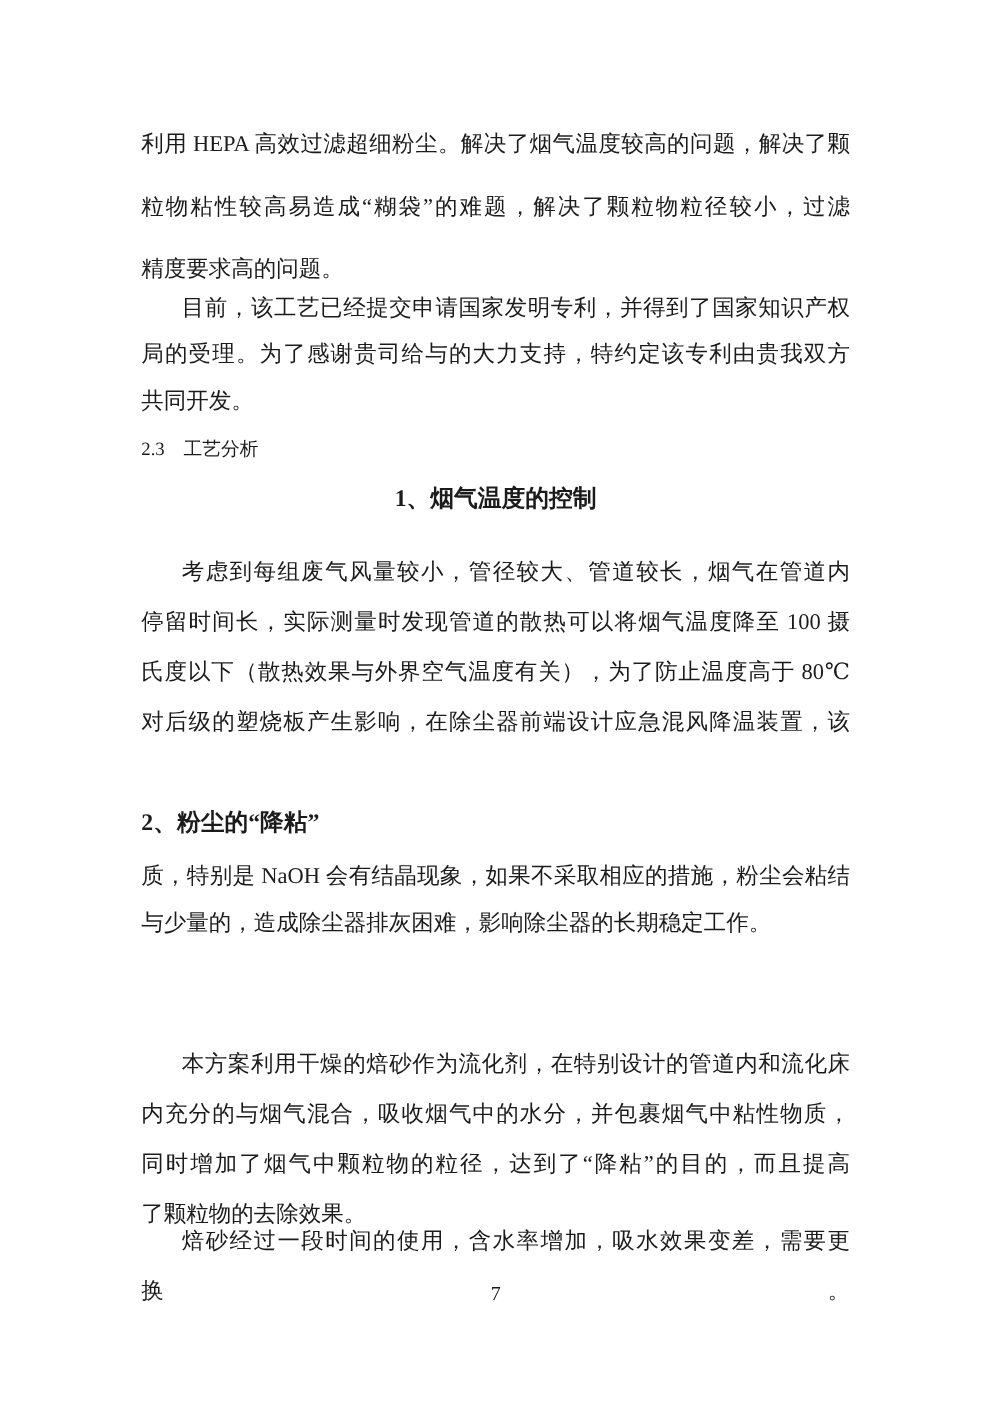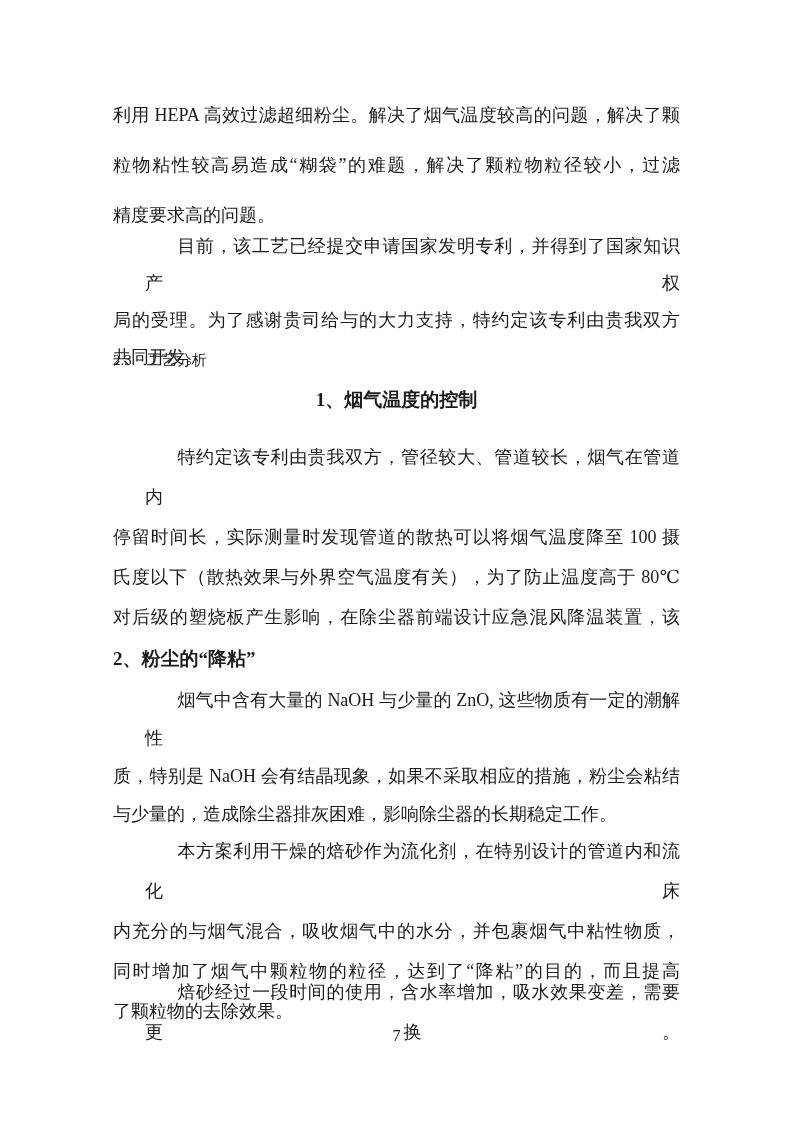--- a/index.html
+++ b/index.html
@@ -12,21 +12,21 @@
     overflow:hidden;
   }
   .block {
     position:absolute;
     left:113px;
     width:567px;
     font-size:18px;
   }
   .ln { text-align:justify; }
   .ln.fl { text-align-last:justify; text-justify:inter-character; }
-  .ln.ind { text-indent:1.8em;margin-left:32px; }
+  .ln.ind { text-indent:1.8em; }
 
   .p1 { top:90px;  line-height:50px; }
   .p2 { top:228px; line-height:37px; }
   .h1 { top:345px; line-height:30px; font-size:15px; font-weight:normal; }
   .h2 { top:385px; line-height:30px; font-size:19px; font-weight:bold;text-align:center; }
   .p3 { top:437px; line-height:40px; }
   .h3 { top:644px; line-height:30px; font-size:19px; font-weight:bold; }
   .p4 { top:681px; line-height:38px; }
   .p5 { top:831px; line-height:40px; }
   .p6 { top:972px; line-height:40px; }
@@ -54,30 +54,29 @@
     <div class="ln fl ind">目前，该工艺已经提交申请国家发明专利，并得到了国家知识产权</div>
     <div class="ln fl">局的受理。为了感谢贵司给与的大力支持，特约定该专利由贵我双方</div>
     <div class="ln">共同开发。</div>
   </div>
 
   <div class="block h1">2.3　工艺分析</div>
 
   <div class="block h2">1、烟气温度的控制</div>
 
   <div class="block p3">
-    <div class="ln fl ind">特约定该专利由贵我双方，管径较大、管道较长，烟气在管道内</div>
+    <div class="ln fl ind">考虑到每组废气风量较小，管径较大、管道较长，烟气在管道内</div>
     <div class="ln fl">停留时间长，实际测量时发现管道的散热可以将烟气温度降至 100 摄</div>
     <div class="ln fl">氏度以下（散热效果与外界空气温度有关），为了防止温度高于 80℃</div>
     <div class="ln fl">对后级的塑烧板产生影响，在除尘器前端设计应急混风降温装置，该</div>
   </div>
 
   <div class="block h3">2、粉尘的“降粘”</div>
 
   <div class="block p4">
-    <div class="ln fl ind">烟气中含有大量的 NaOH 与少量的 ZnO, 这些物质有一定的潮解性</div>
     <div class="ln fl">质，特别是 NaOH 会有结晶现象，如果不采取相应的措施，粉尘会粘结</div>
     <div class="ln">与少量的，造成除尘器排灰困难，影响除尘器的长期稳定工作。</div>
   </div>
 
   <div class="block p5">
     <div class="ln fl ind">本方案利用干燥的焙砂作为流化剂，在特别设计的管道内和流化床</div>
     <div class="ln fl">内充分的与烟气混合，吸收烟气中的水分，并包裹烟气中粘性物质，</div>
     <div class="ln fl">同时增加了烟气中颗粒物的粒径，达到了“降粘”的目的，而且提高</div>
     <div class="ln">了颗粒物的去除效果。</div>
   </div>

